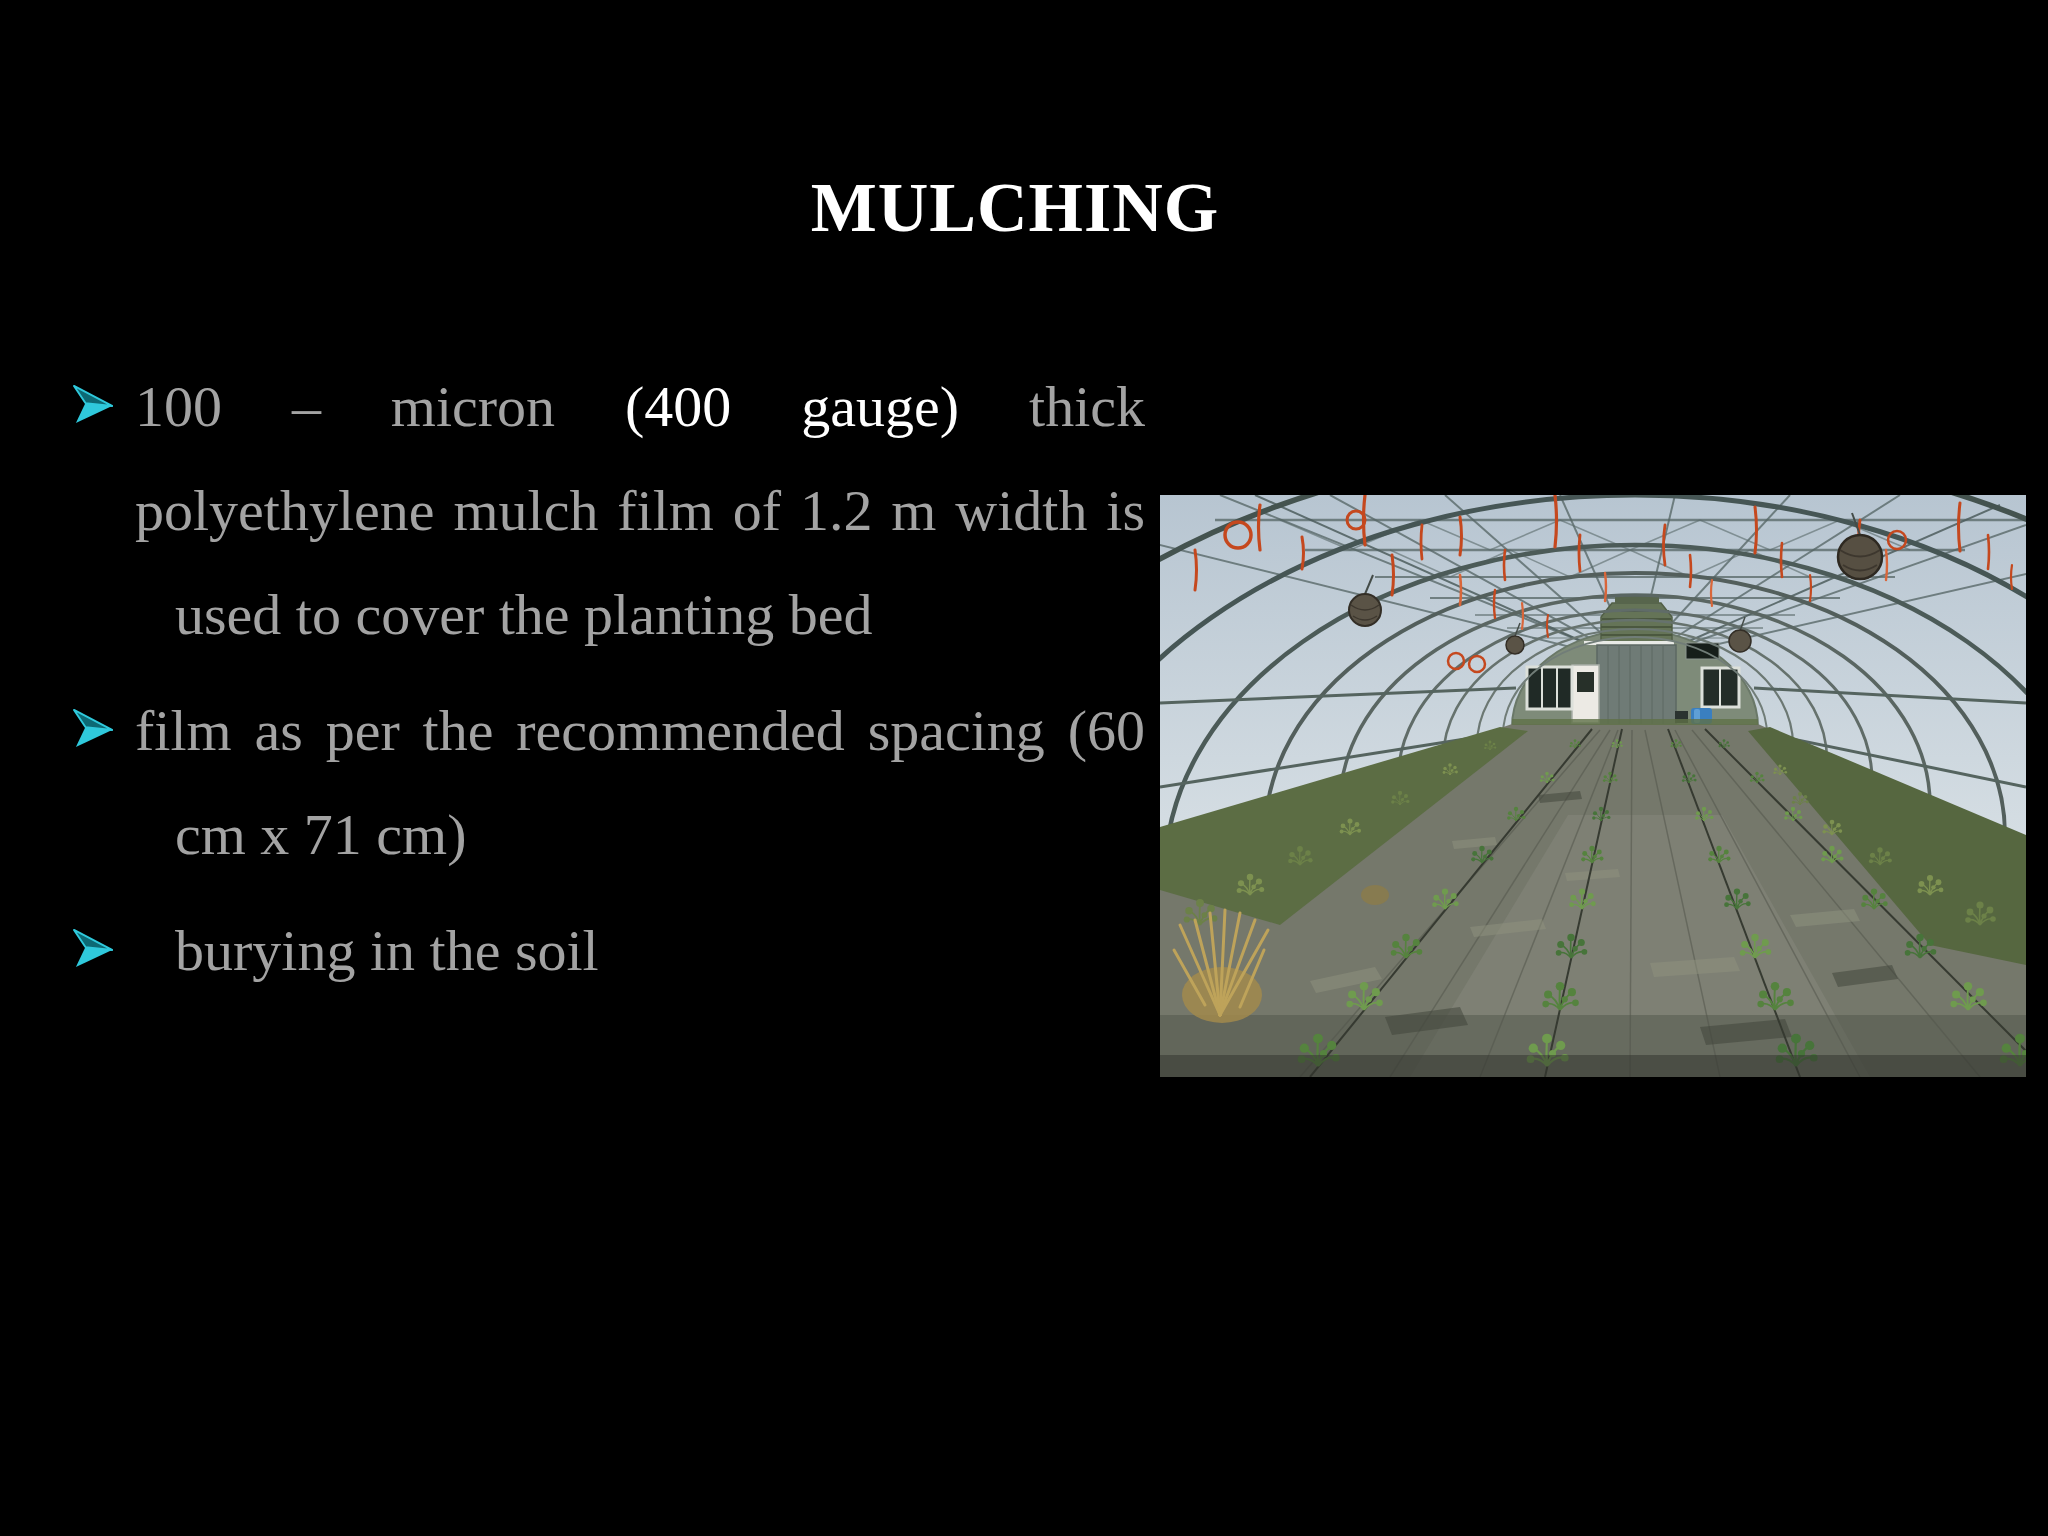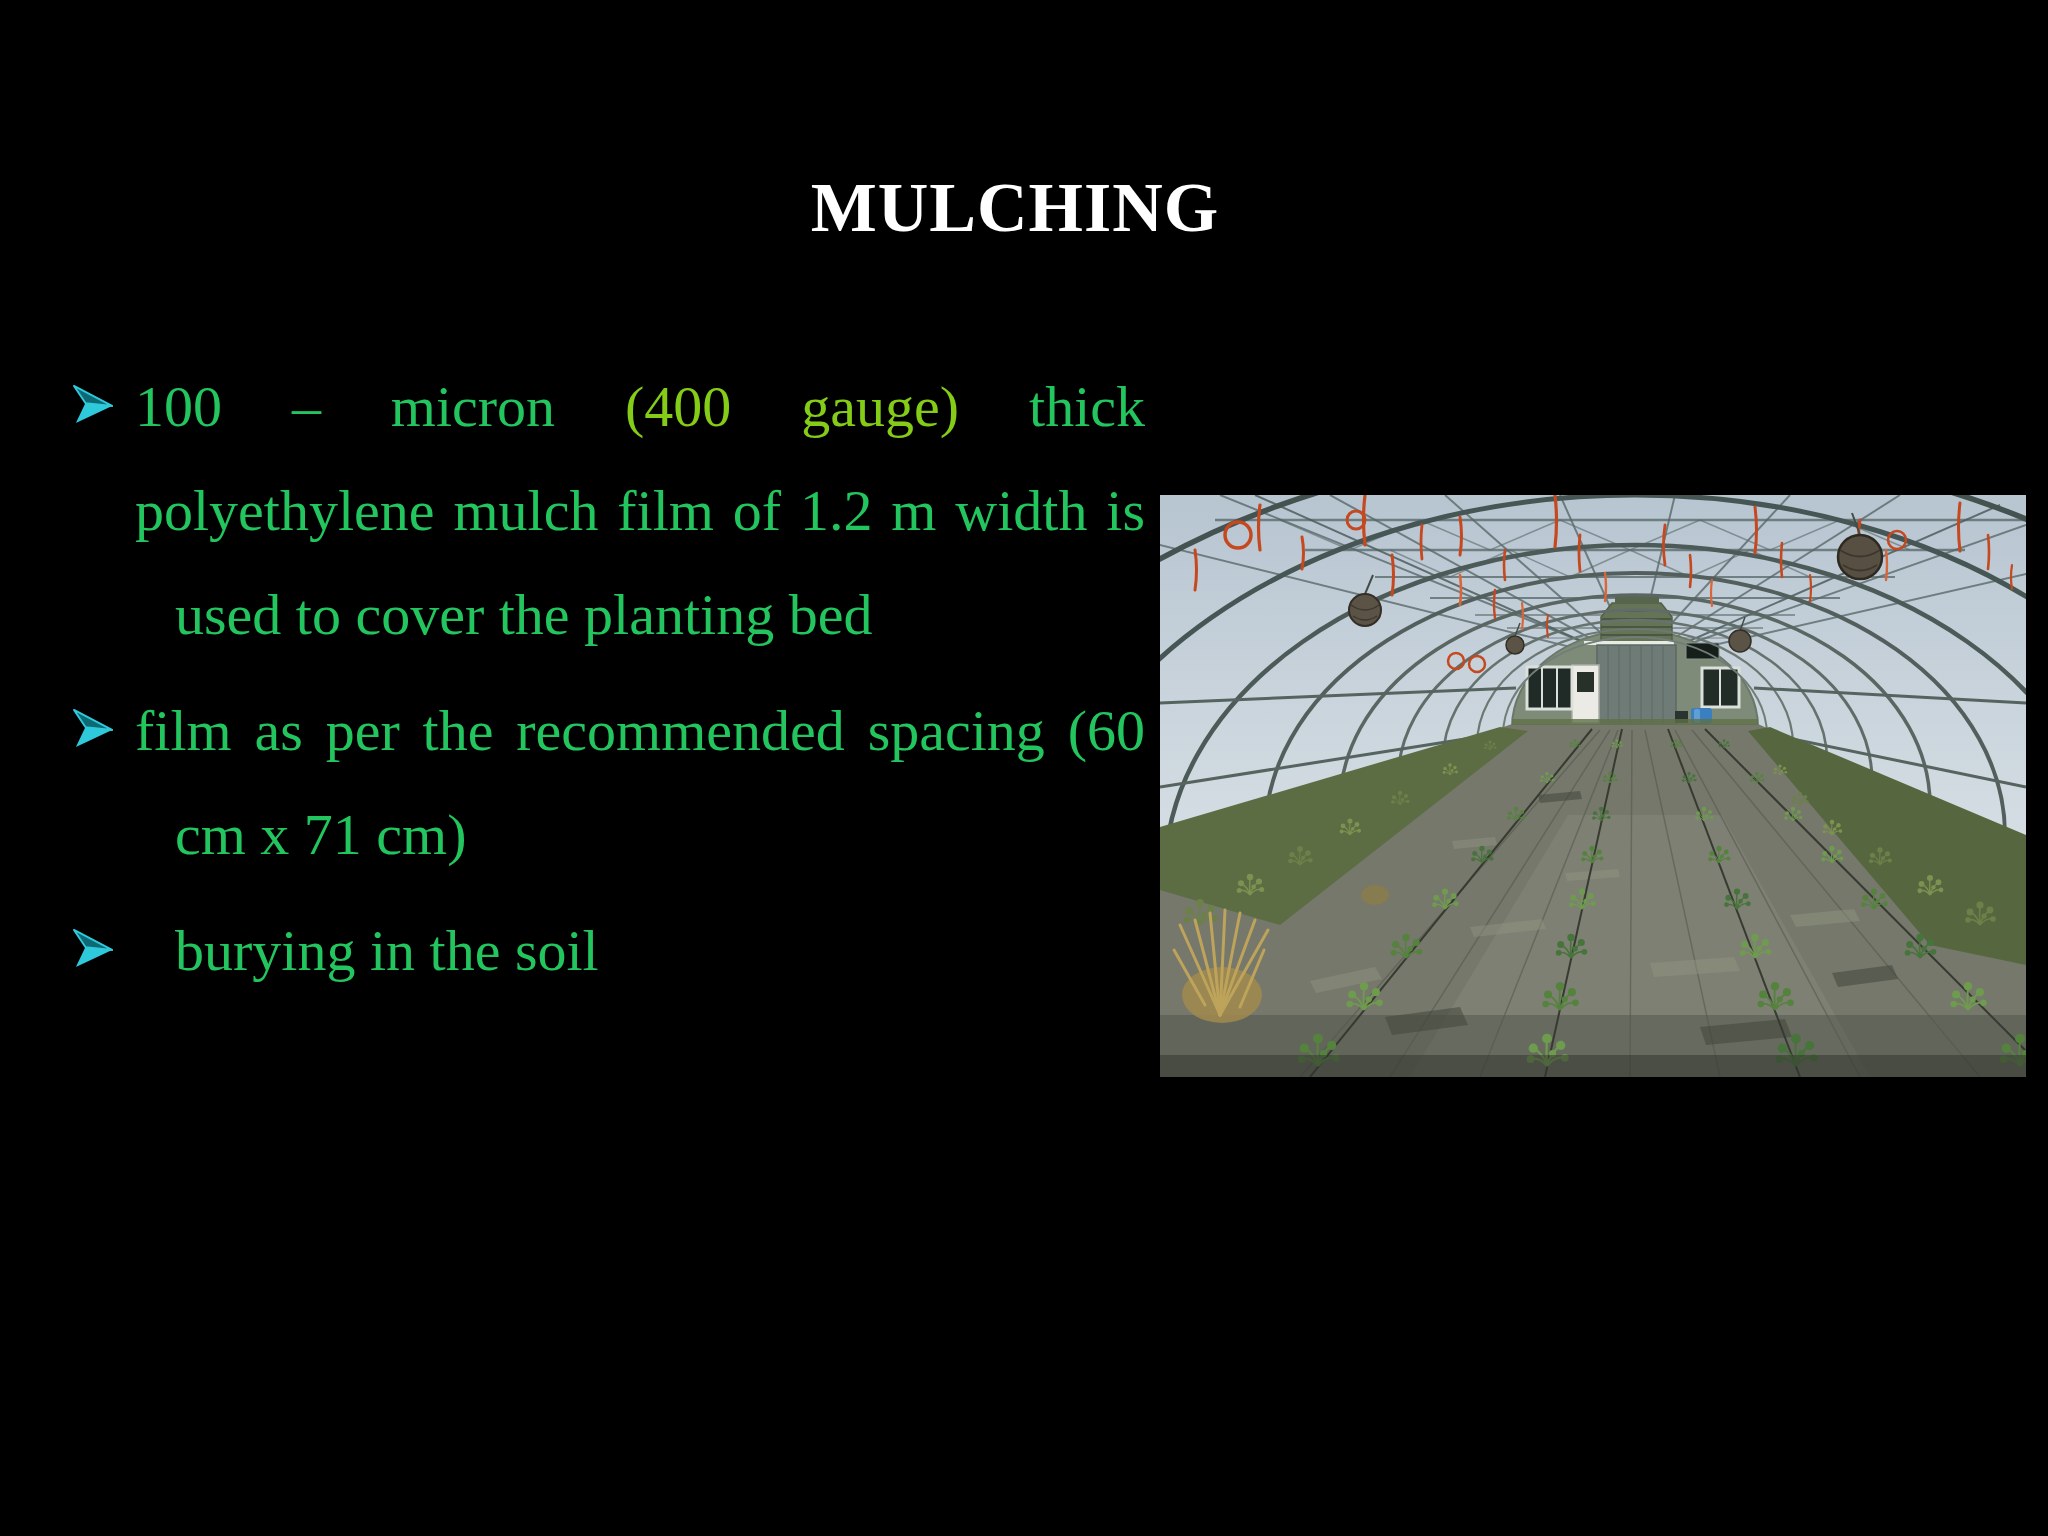--- a/index.html
+++ b/index.html
@@ -19,22 +19,22 @@
   }
   .bullets{position:absolute;left:72px;top:355px;width:1073px;}
   .bullet{position:relative;padding-left:63px;margin-bottom:12px;}
   .arrow{position:absolute;left:0;top:30px;width:44px;height:40px;}
   .line{
     font-size:58px;line-height:104px;height:104px;
     color:#ffffff;
     text-align:justify;text-align-last:justify;
   }
   .line.last{text-align:justify;text-align-last:left;margin-left:40px;}
-  .c-yellow{color:#84cc16;}
-  .c-white{color:#22c55e;}
+  .c-yellow{color:#ffffff;}
+  .c-white{color:#a3a3a3;}
   .photo{position:absolute;left:1160px;top:495px;width:866px;height:582px;}
 </style>
 </head>
 <body>
 
 <div id="slide">
 
   <div class="title">MULCHING</div>
 
   <div class="bullets">

